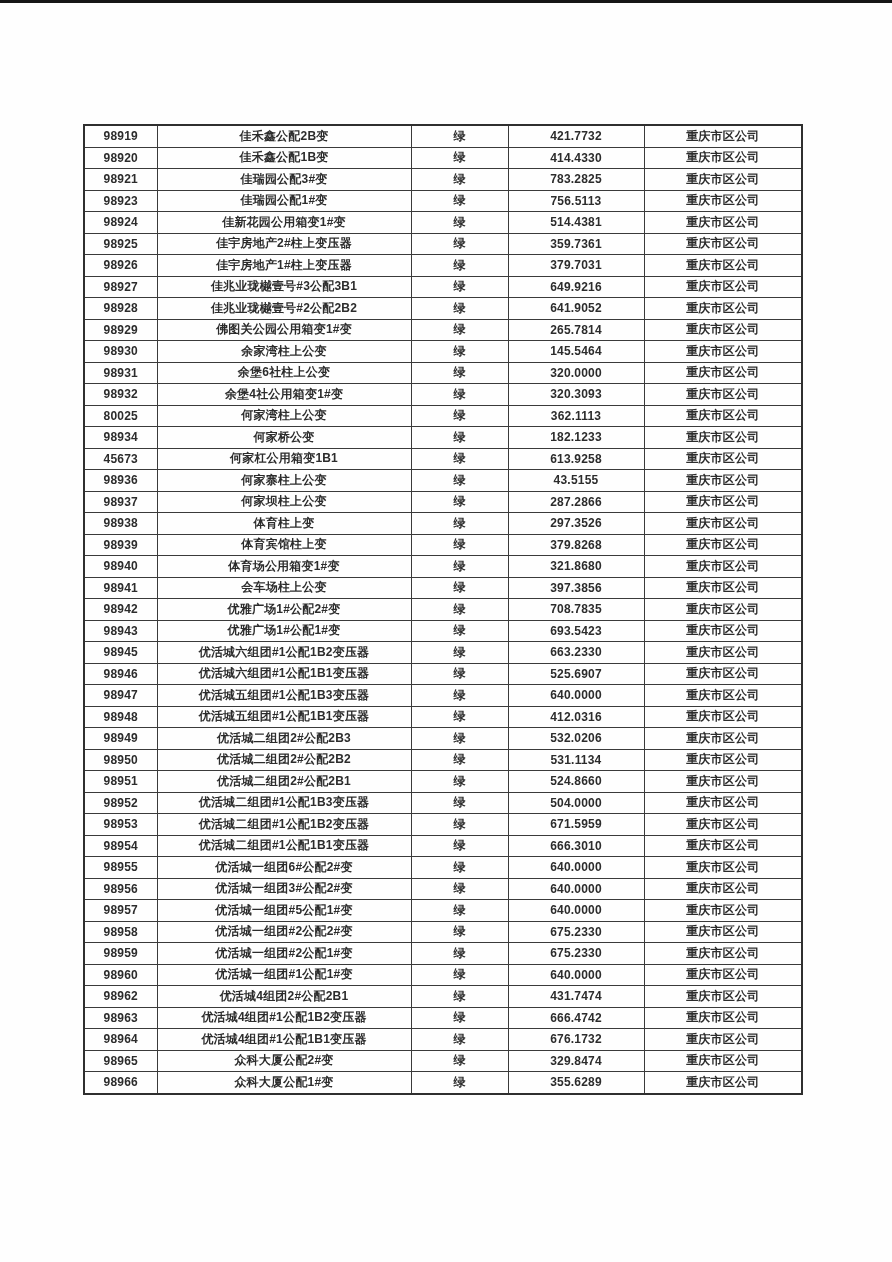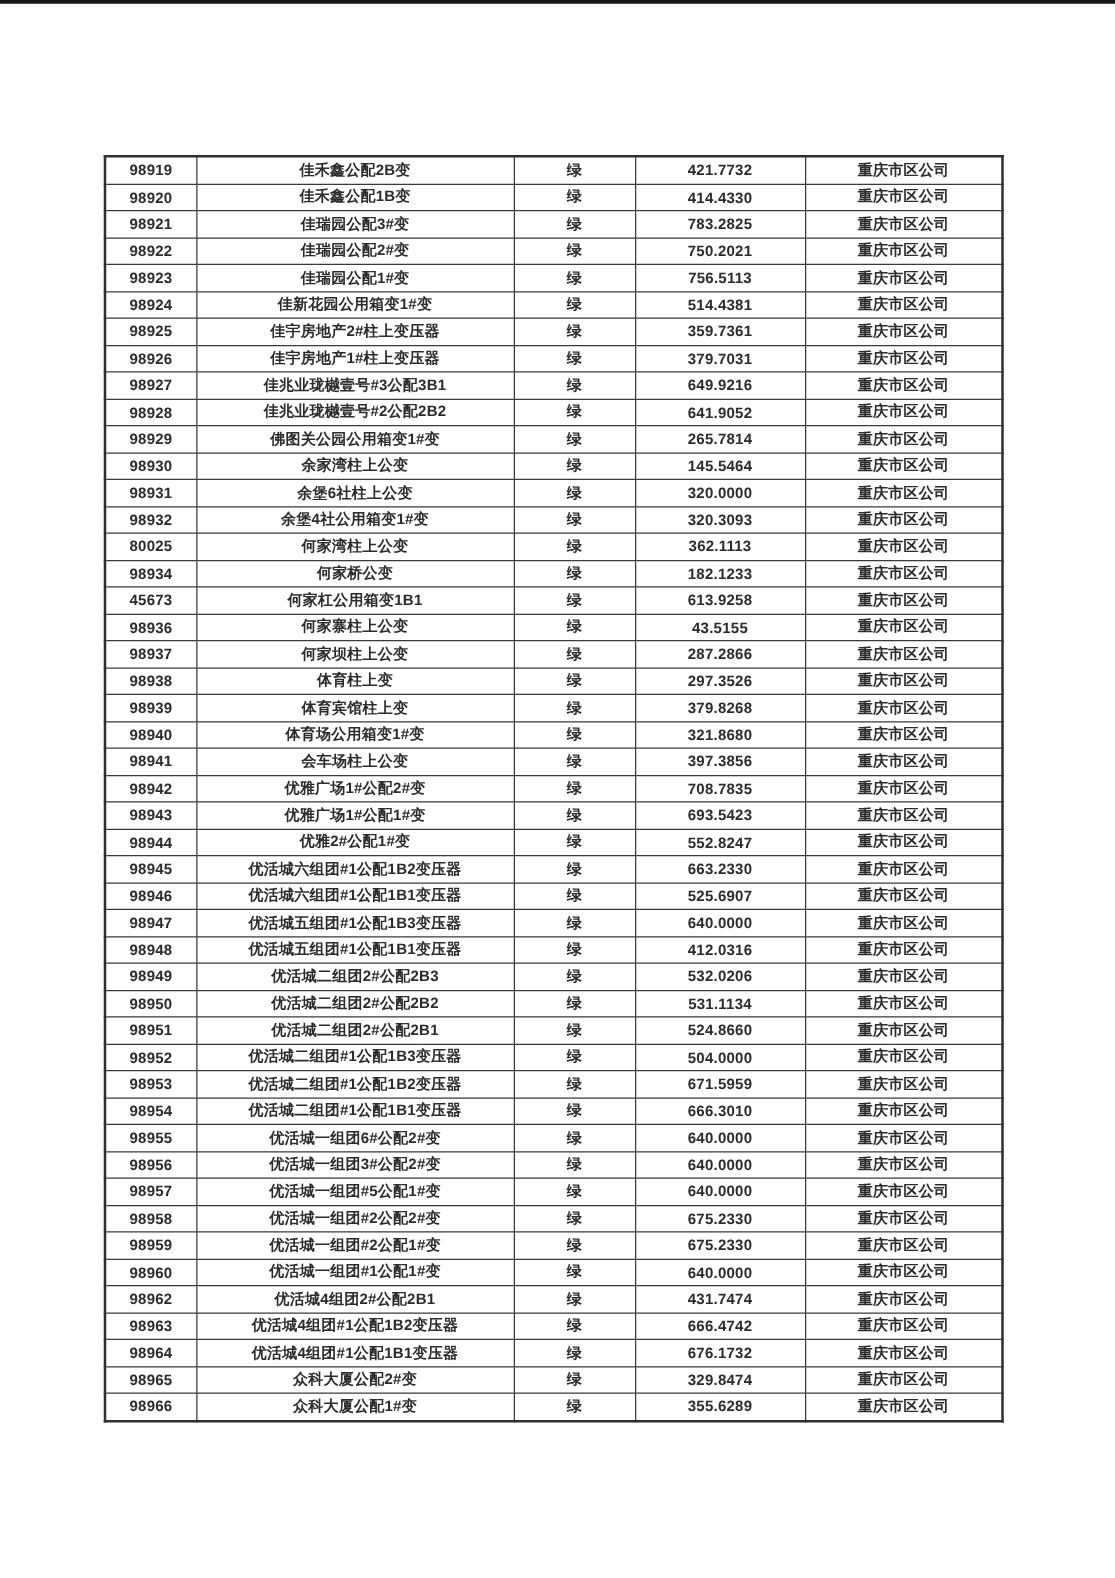--- a/index.html
+++ b/index.html
@@ -80,27 +80,20 @@
     <td>重庆市区公司</td>
   </tr>
       <tr>
     <td>98921</td>
     <td>佳瑞园公配3#变</td>
     <td>绿</td>
     <td>783.2825</td>
     <td>重庆市区公司</td>
   </tr>
       <tr>
-    <td>98922</td>
-    <td>佳瑞园公配2#变</td>
-    <td>绿</td>
-    <td>750.2021</td>
-    <td>重庆市区公司</td>
-  </tr>
-      <tr>
     <td>98923</td>
     <td>佳瑞园公配1#变</td>
     <td>绿</td>
     <td>756.5113</td>
     <td>重庆市区公司</td>
   </tr>
       <tr>
     <td>98924</td>
     <td>佳新花园公用箱变1#变</td>
     <td>绿</td>
@@ -231,27 +224,20 @@
     <td>优雅广场1#公配2#变</td>
     <td>绿</td>
     <td>708.7835</td>
     <td>重庆市区公司</td>
   </tr>
       <tr>
     <td>98943</td>
     <td>优雅广场1#公配1#变</td>
     <td>绿</td>
     <td>693.5423</td>
-    <td>重庆市区公司</td>
-  </tr>
-      <tr>
-    <td>98944</td>
-    <td>优雅2#公配1#变</td>
-    <td>绿</td>
-    <td>552.8247</td>
     <td>重庆市区公司</td>
   </tr>
       <tr>
     <td>98945</td>
     <td>优活城六组团#1公配1B2变压器</td>
     <td>绿</td>
     <td>663.2330</td>
     <td>重庆市区公司</td>
   </tr>
       <tr>

